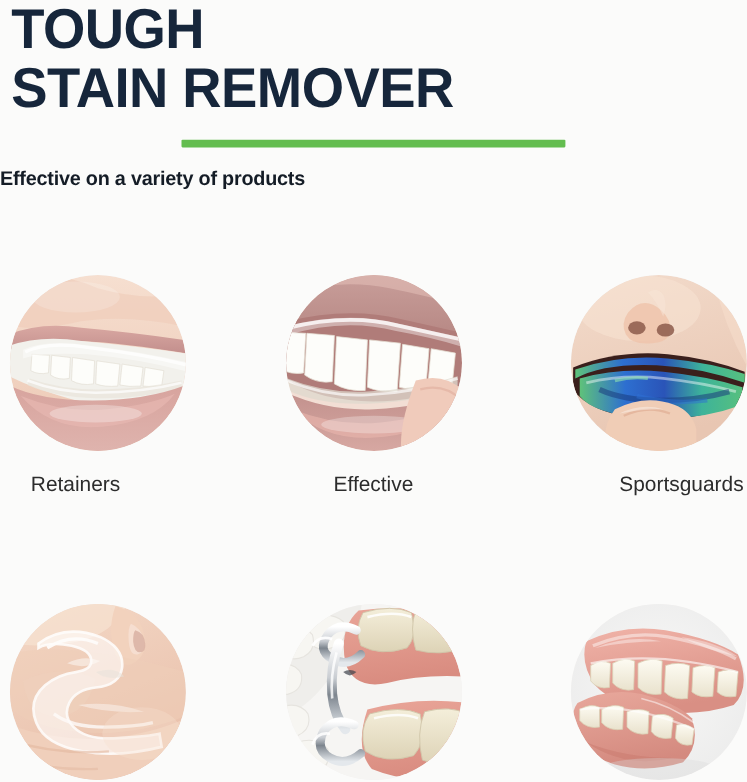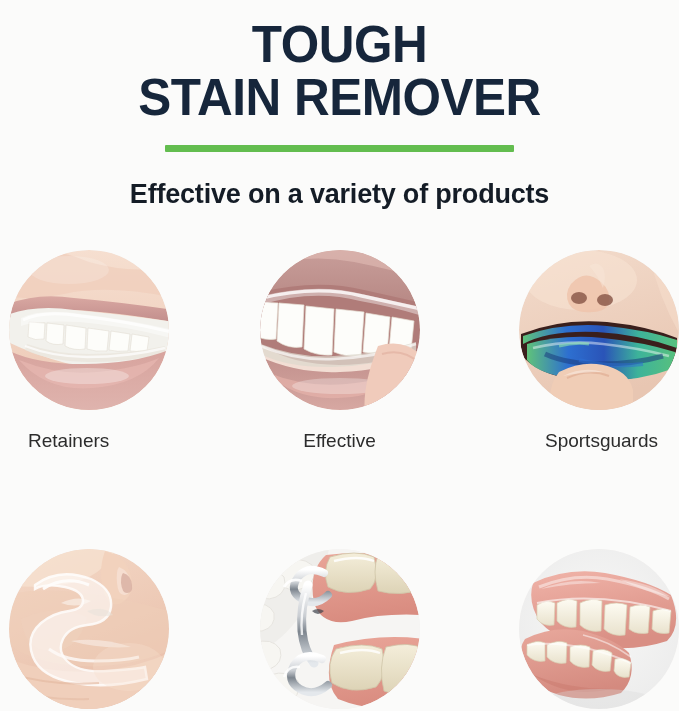--- a/index.html
+++ b/index.html
@@ -11,22 +11,21 @@
     height: 711px;
     background: #fbfbfa;
     font-family: "Liberation Sans", sans-serif;
     overflow: hidden;
     position: relative;
   }
 
   
   .header {
     width: 679px;
-    text-align: center;
-    padding-top: 18px;
+    padding-top: 0;
   }
   .title {
     font-family: "Liberation Sans Narrow", "Liberation Sans", sans-serif;
     font-weight: bold;
     font-size: 51px;
     line-height: 53px;
     letter-spacing: -0.5px;
     color: #16263b;
     text-transform: uppercase;
     transform: scaleX(0.97);
@@ -40,24 +39,24 @@
     display: flex;
     justify-content: center;
   }
   .divider {
     width: 349px;
     height: 7px;
     background: #63bd4f;
     border-radius: 1px;
   }
   .subtitle {
-    margin-top: 26px;
+    margin-top: 12px;
     font-family: "Liberation Sans", sans-serif;
     font-weight: bold;
-    font-size: 27px;
+    font-size: 18px;
     line-height: 32px;
     color: #141c26;
     letter-spacing: -0.2px;
   }
 
   
   .grid {
     position: absolute;
     top: 250px;
     left: 0;
@@ -95,21 +94,21 @@
   .caption {
     margin-top: 20px;
     font-family: "Liberation Sans", sans-serif;
     font-weight: normal;
     font-size: 19px;
     line-height: 22px;
     color: #2c2c2c;
     white-space: nowrap;
   }
   .cell.left .caption   { padding-left: 19px; }
-  .cell.right .caption  { padding-right: 21px; }
+  .cell.right .caption  { padding-right: 3px; }
 </style>
 </head>
 <body>
 
 <div class="header">
   <div class="title">
     <span class="title-line">TOUGH</span>
     <span class="title-line">STAIN REMOVER</span>
   </div>
 

